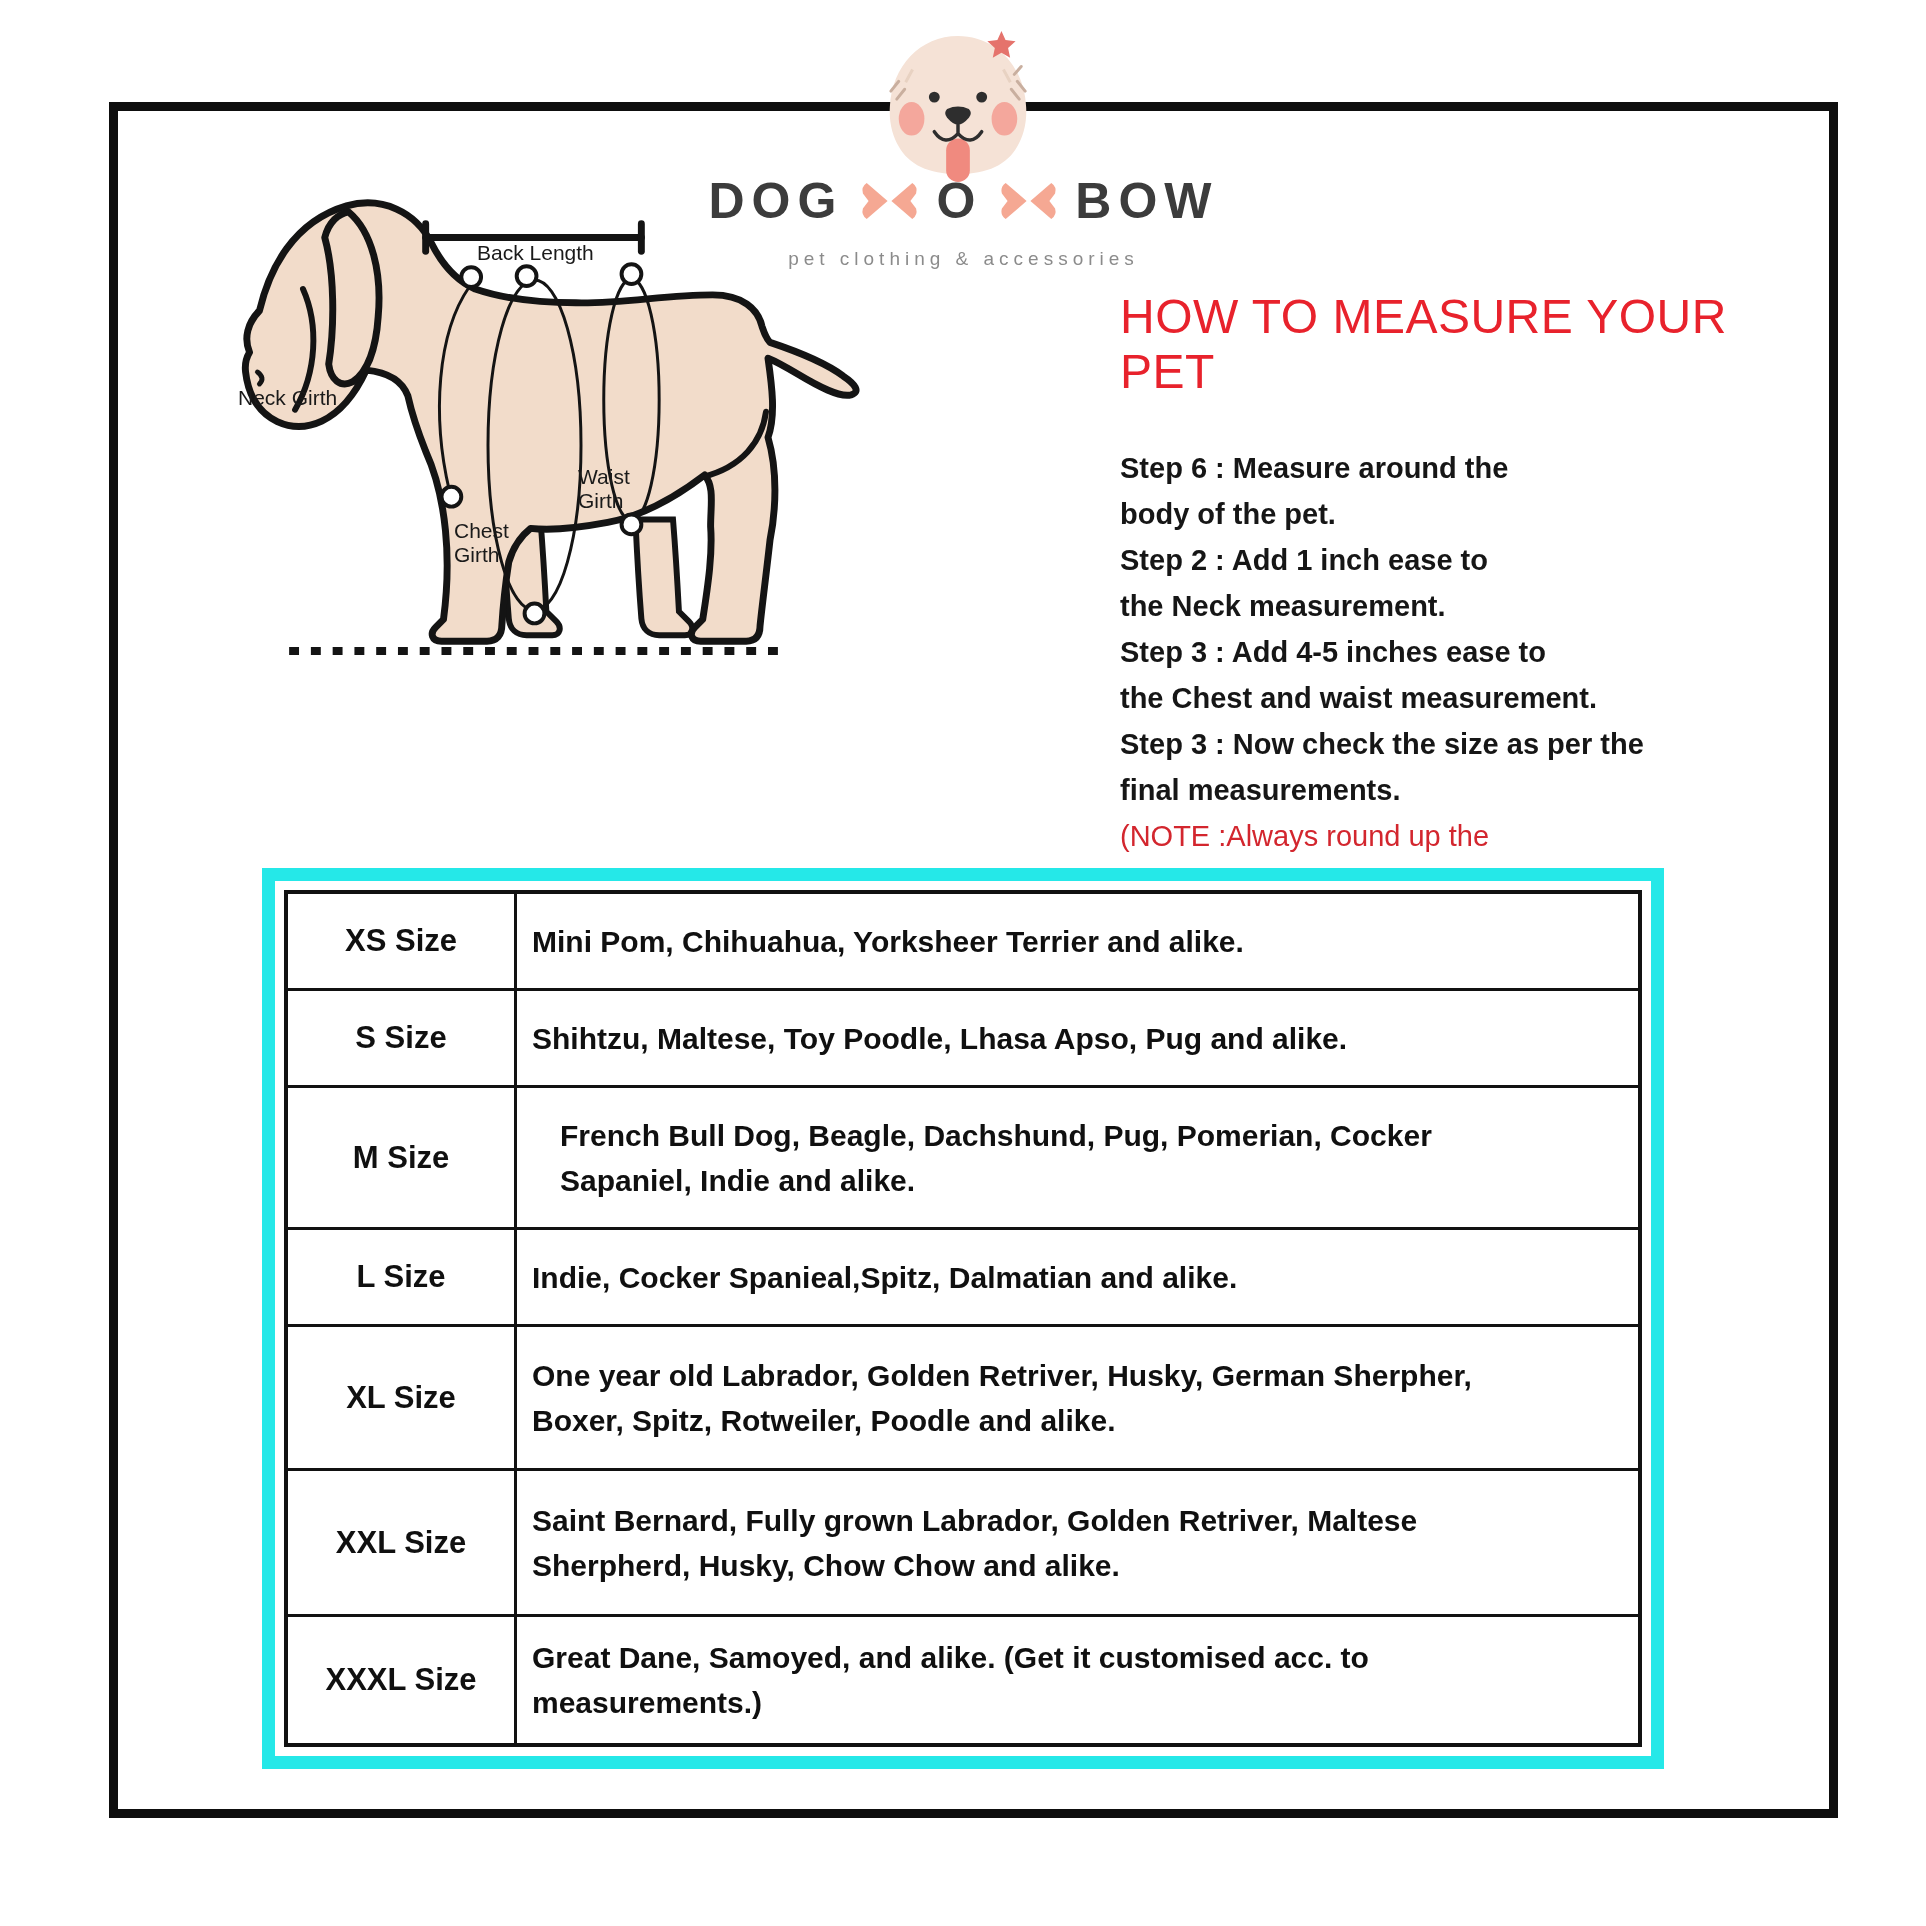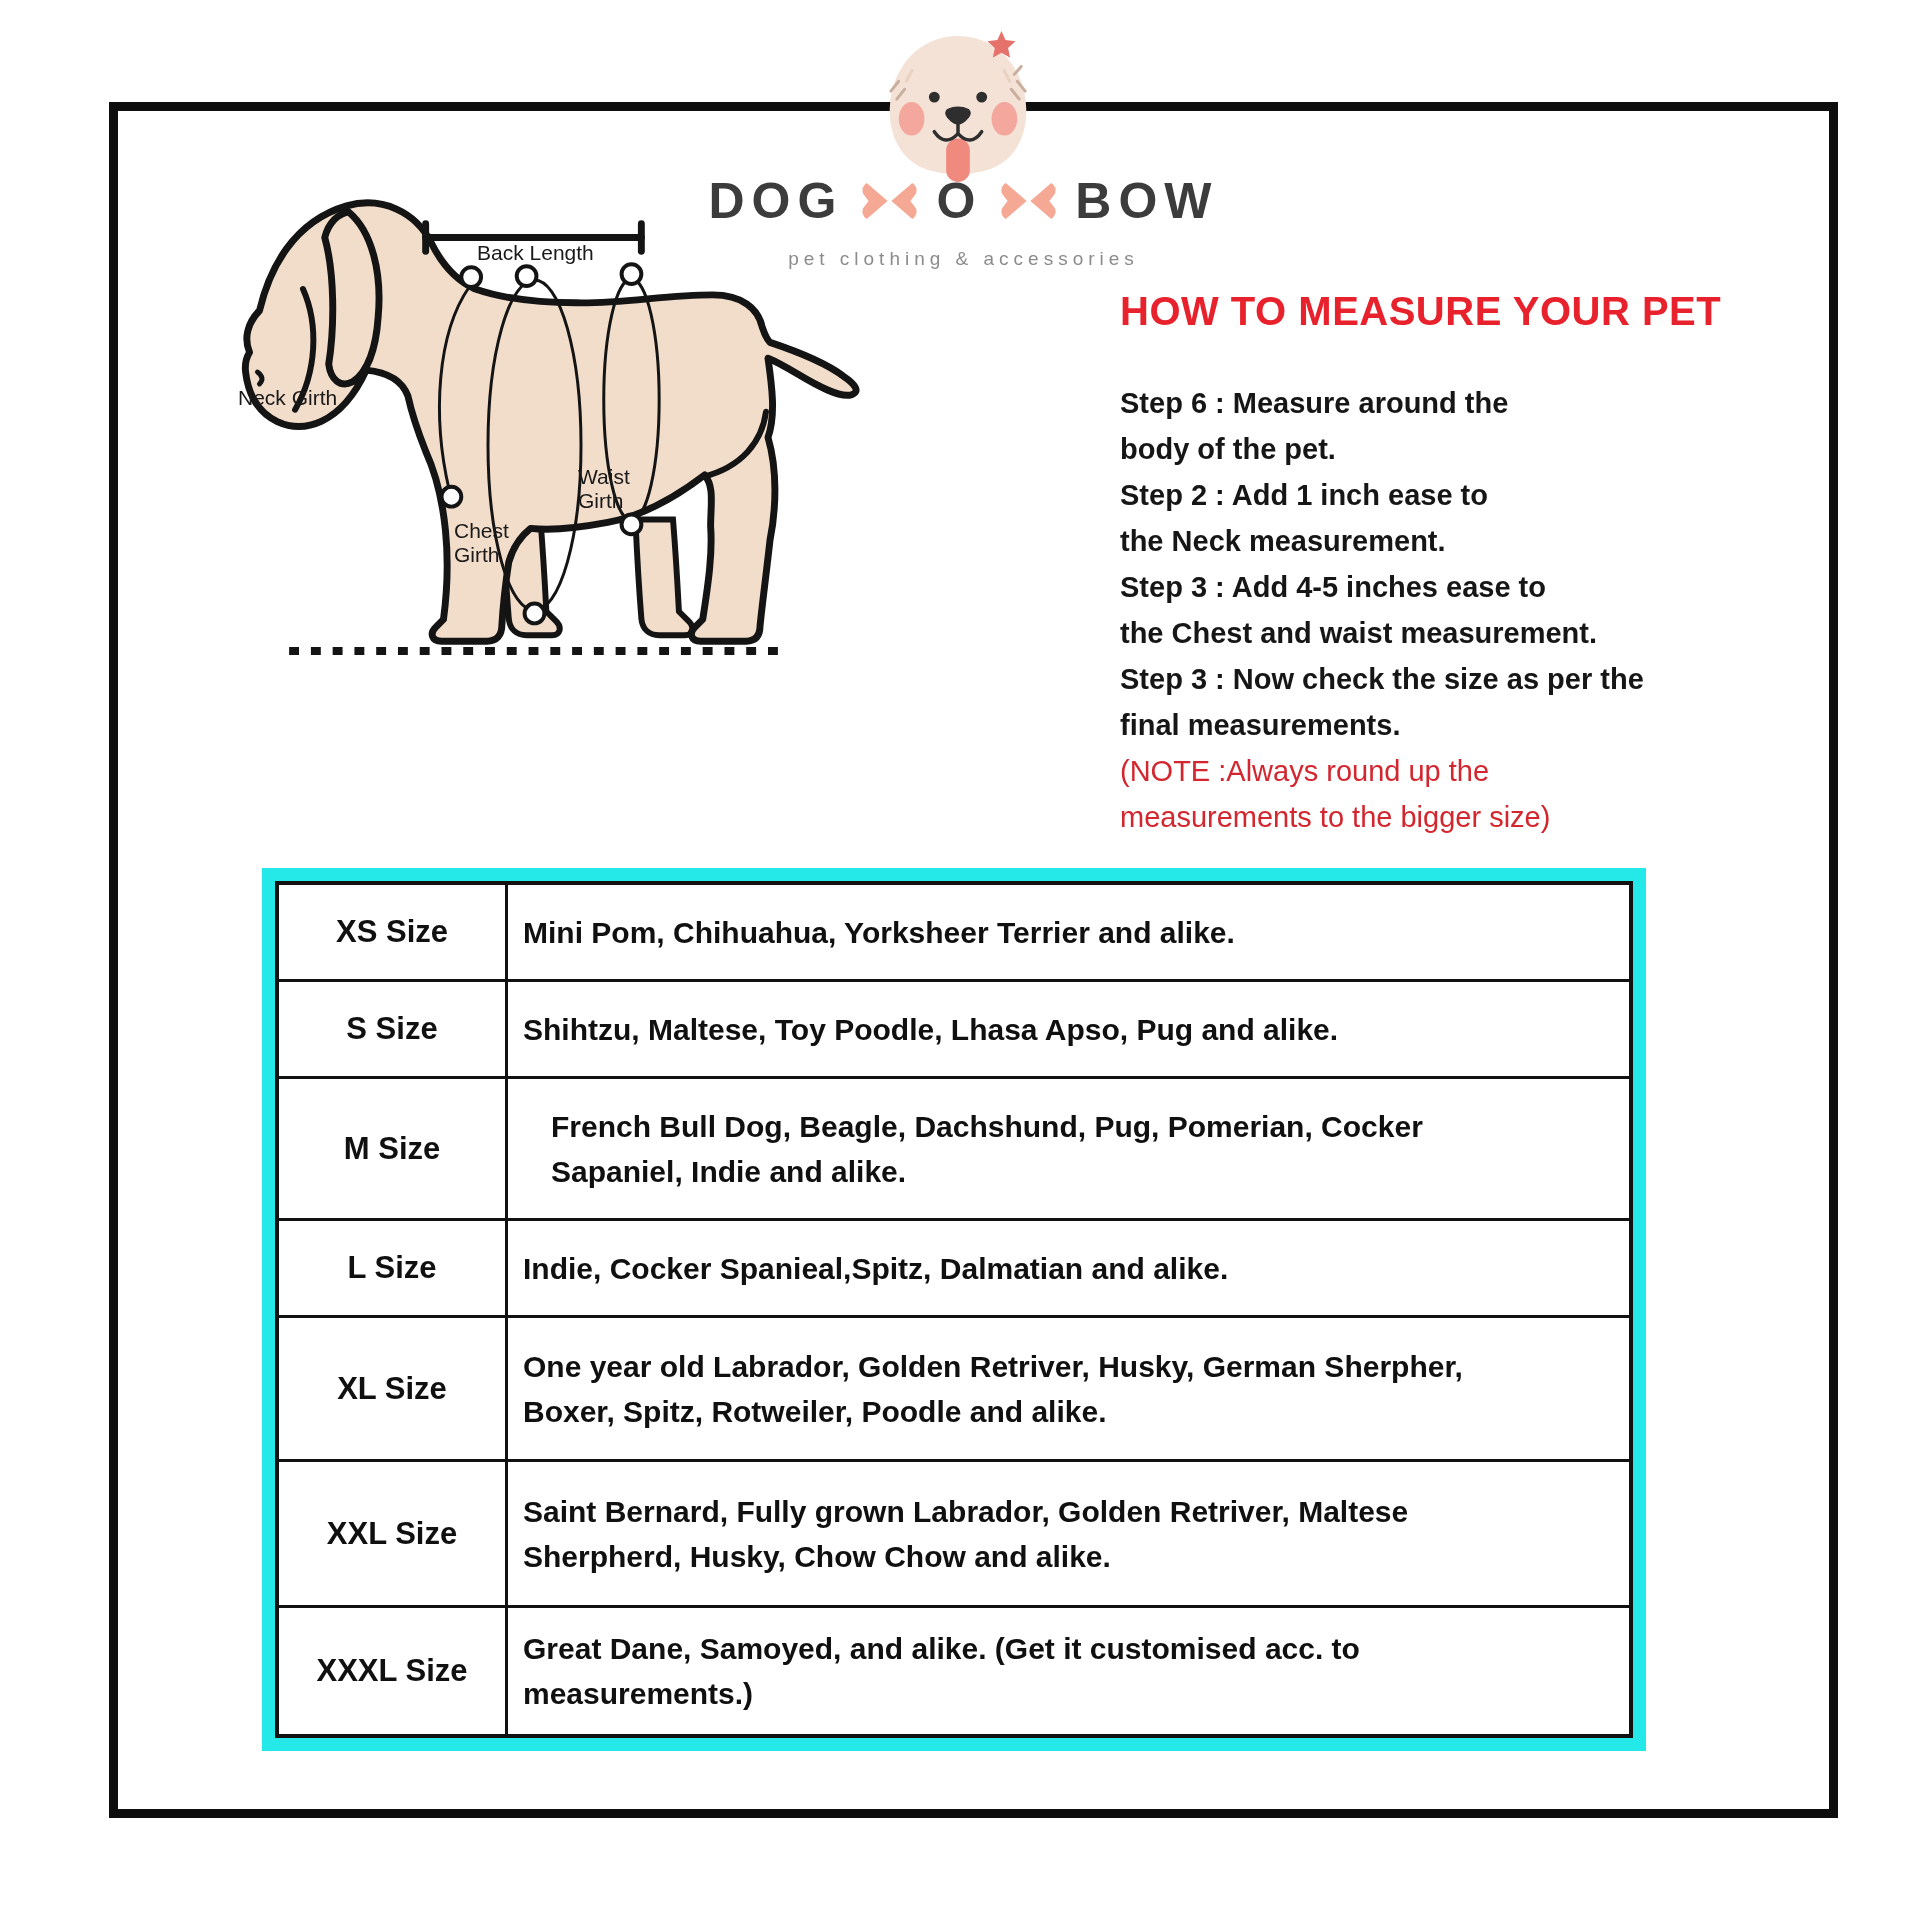--- a/index.html
+++ b/index.html
@@ -21,28 +21,28 @@
   .diagram { position:absolute; left:208px; top:178px; width:653px; height:495px; }
   .diagram svg { position:absolute; left:0; top:0; }
   .diagram-label { position:absolute; color:#1a1a1a; font-size:21px; line-height:24px; }
   .lbl-back  { left:269px; top:63px; }
   .lbl-neck  { left:30px;  top:208px; }
   .lbl-waist { left:370px; top:287px; white-space:pre-line; }
   .lbl-chest { left:246px; top:341px; white-space:pre-line; }
 
   
   .howto { position:absolute; left:1120px; top:289px; width:653px; }
-  .howto-title { color:#e8222c; font-size:40px; font-weight:bold; letter-spacing:0.5px;
+  .howto-title { color:#e8222c; font-size:48px; font-weight:normal; letter-spacing:0.5px;
                  margin:0 0 46px 0; }
   .step-line { font-size:29px; font-weight:bold; color:#161616; line-height:46px; }
   .note-line { font-size:29px; font-weight:normal; color:#d3262e; line-height:46px; }
 
   
   .table-wrap { position:absolute; left:262px; top:868px; border:13px solid #25e8e8;
-                background:#ffffff; padding:0; }
+                background:#ffffff; padding:9px; }
   .stable { border:4px solid #111; width:1358px; box-sizing:border-box; background:#fff; }
   .srow { display:flex; border-top:3px solid #111; }
   .srow:first-child { border-top:none; }
   .cell-size { flex:0 0 226px; border-right:3px solid #111; display:flex;
                align-items:center; justify-content:center;
                font-weight:bold; font-size:31px; color:#101010; }
   .cell-desc { flex:1; display:flex; align-items:center; padding-left:15px;
                font-weight:bold; font-size:30px; color:#101010; line-height:45px; }
   .cell-desc .txt { max-width:980px; }
   .h1r { height:94px; } .h2r { height:139px;gap:28px; } .h3r { height:141px; }

